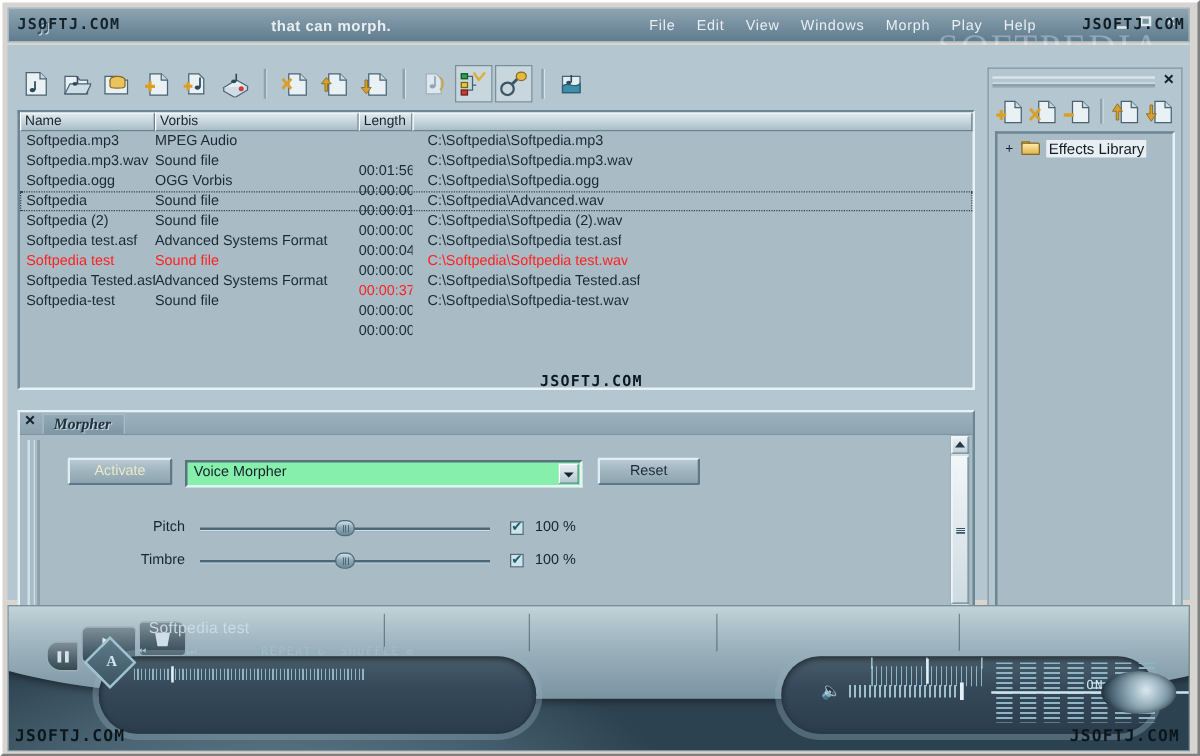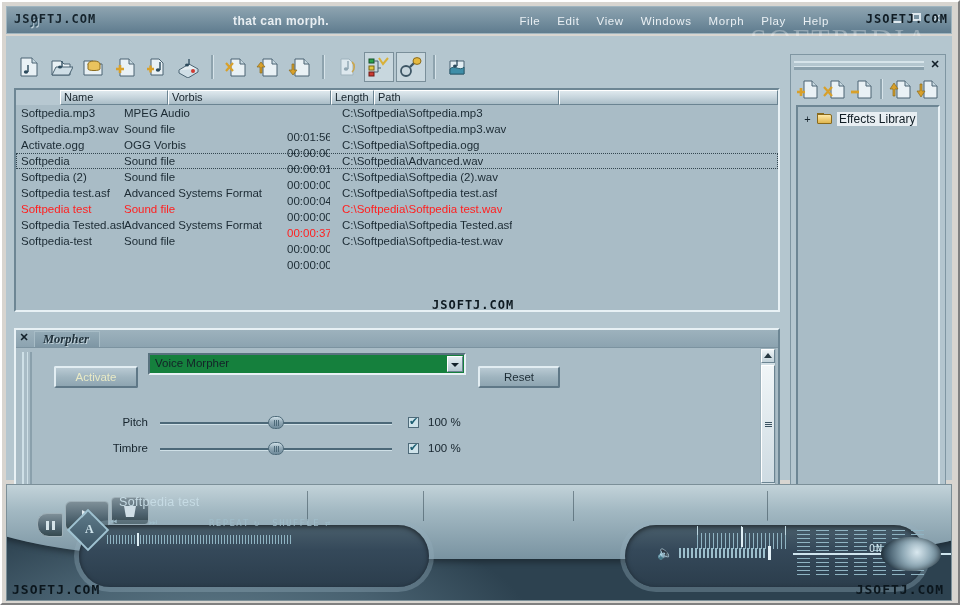--- a/index.html
+++ b/index.html
@@ -31,21 +31,21 @@
   }
   .tb-title{
     position:absolute;left:44px;top:2px;
     font-family:"Liberation Serif", serif;
     font-size:20px;font-weight:bold;font-style:italic;
     color:#9fb6c4;
     text-shadow:1px 1px 1px #4d6576, 2px 2px 2px rgba(0,0,0,.25);
     letter-spacing:.5px;
   }
   .tb-sub{
-    position:absolute;left:226px;top:7px;
+    position:absolute;left:210px;top:7px;
     font-size:12px;font-weight:bold;color:#e8eef2;
     letter-spacing:.4px;
   }
   .menubar{
     position:absolute;right:120px;top:7px;
     display:flex;gap:13px;
   }
   .menubar .mi{
     font-size:11.5px;color:#e9eff3;letter-spacing:.6px;cursor:default;
     padding:1px 2px;
@@ -105,21 +105,20 @@
   .listwrap{
     position:absolute;left:8px;top:52px;width:766px;height:224px;
     background:#a9bcc6;
     border:2px solid;
     border-color:#6d8694 #e8f1f5 #e8f1f5 #6d8694;
     box-sizing:border-box;
   }
   .listhdr{
     position:absolute;left:0;top:0;right:0;height:15px;display:flex;
     background:#b7c8d1;
-    padding-left:44px;
   }
   .hcell{
     height:15px;box-sizing:border-box;
     background:linear-gradient(180deg,#dfe9ee 0%,#c3d2da 55%,#aabdc7 100%);
     border:1px solid;border-color:#ffffff #6b8492 #6b8492 #ffffff;
     font-size:11px;color:#16232b;padding:0 0 0 3px;line-height:13px;
     overflow:hidden;white-space:nowrap;cursor:default;
   }
   .rows{position:absolute;left:0;top:15px;right:0;bottom:0;overflow:hidden;}
   .row{height:16px;display:flex;align-items:center;font-size:11.5px;color:#1b2a33;white-space:nowrap;cursor:default;}
@@ -174,22 +173,22 @@
   }
   .btn-activate{
     position:absolute;left:16px;top:16px;width:84px;height:22px;line-height:18px;
     border-radius:2px;color:#e9eac6;
   }
   .btn-reset{
     position:absolute;left:440px;top:16px;width:82px;height:22px;line-height:18px;
     border-radius:2px;color:#1d2c35;
   }
   .combo{
-    position:absolute;left:110px;top:3px;width:318px;height:22px;
-    background:#15803d;
+    position:absolute;left:110px;top:18px;width:318px;height:22px;
+    background:#86efac;
     border:2px solid;border-color:#59727f #e8f1f5 #e8f1f5 #59727f;
     box-sizing:border-box;
   }
   .combo .val{position:absolute;left:5px;top:2px;font-size:11.5px;color:#142128;}
   .combo .arrow{
     position:absolute;right:1px;top:1px;width:16px;height:16px;
     background:linear-gradient(180deg,#e4eef2 0%,#b6c8d1 100%);
     border:1px solid;border-color:#ffffff #6b8492 #6b8492 #ffffff;
     box-sizing:border-box;
   }
@@ -548,41 +547,40 @@
             <ellipse cx="9" cy="10" rx="2" ry="1.5" fill="#2c4a5c"></ellipse>
           </svg>
       </div>
     </div>
 
     <div class="listwrap">
       <div class="listhdr">
         <div class="hcell" style="width:108px">Name</div>
         <div class="hcell" style="width:163px">Vorbis</div>
         <div class="hcell" style="width:43px">Length</div>
-        <div class="hcell" style="width:185px">Path</div>
         <div class="hcell" style="flex:1"></div>
       </div>
       <div class="rows">
 
         <div class="row">
           <div class="c-name">Softpedia.mp3</div>
           <div class="c-format">MPEG Audio</div>
           <div class="c-length">00:01:56</div>
           <div class="c-path">C:\Softpedia\Softpedia.mp3</div>
         </div>
 
         <div class="row">
           <div class="c-name">Softpedia.mp3.wav</div>
           <div class="c-format">Sound file</div>
           <div class="c-length">00:00:00</div>
           <div class="c-path">C:\Softpedia\Softpedia.mp3.wav</div>
         </div>
 
         <div class="row">
-          <div class="c-name">Activate.ogg</div>
+          <div class="c-name">Softpedia.ogg</div>
           <div class="c-format">OGG Vorbis</div>
           <div class="c-length">00:00:01</div>
           <div class="c-path">C:\Softpedia\Softpedia.ogg</div>
         </div>
 
         <div class="row sel">
           <div class="c-name">Softpedia</div>
           <div class="c-format">Sound file</div>
           <div class="c-length">00:00:00</div>
           <div class="c-path">C:\Softpedia\Advanced.wav</div>

